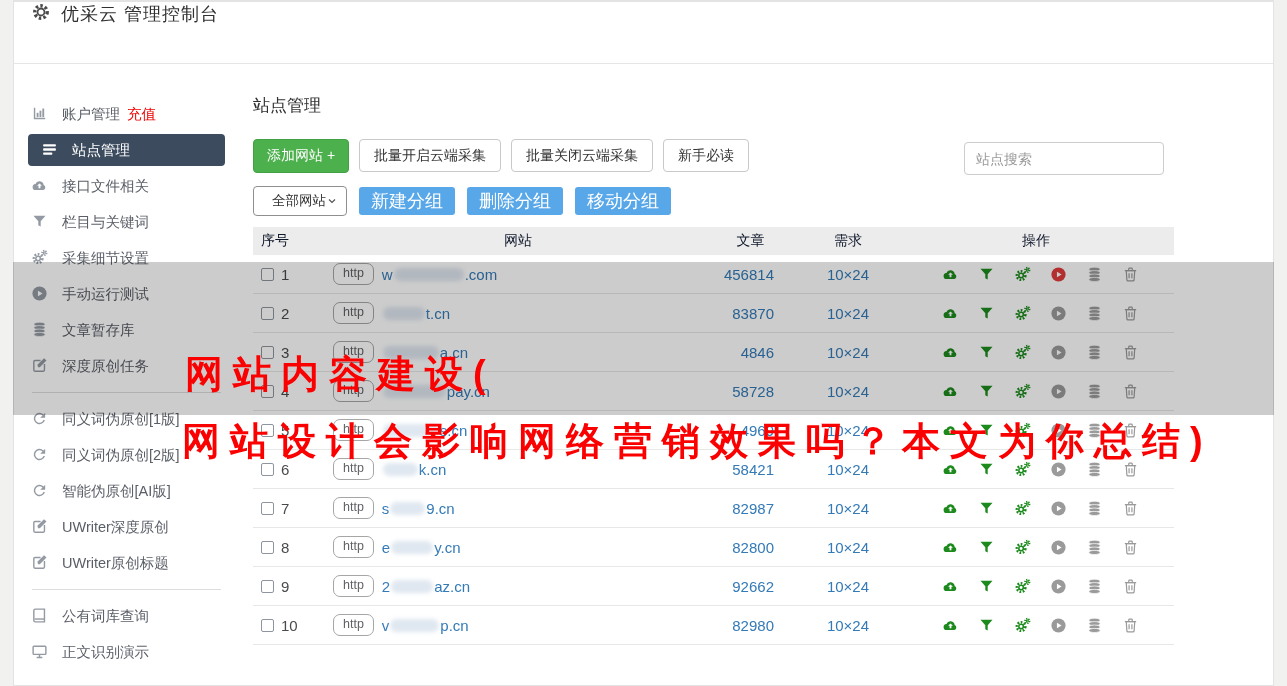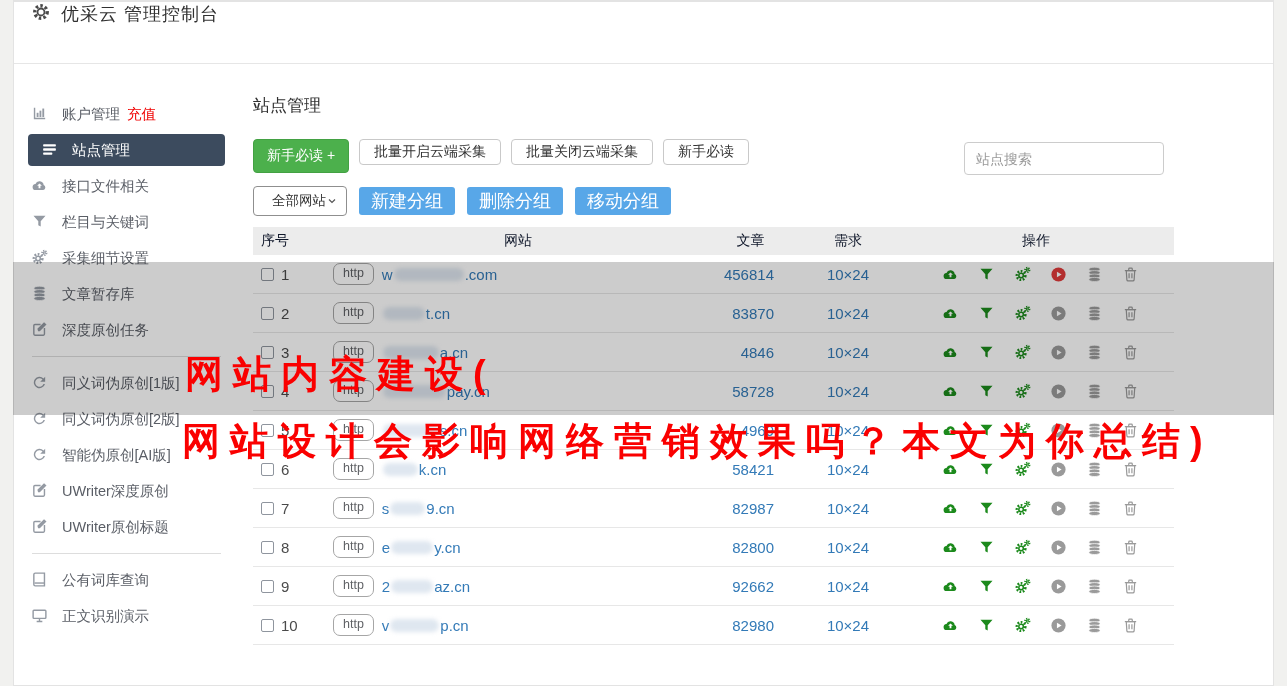--- a/index.html
+++ b/index.html
@@ -26,21 +26,21 @@
   .side-item .extra { color:#f00000; margin-left:7px; }
   .side-item.active { background:#3c4b5e; color:#fff; border-radius:4px; margin:2px 14px; height:32px; padding-left:13px; width:calc(100% - 28px); }
   .side-item.active .icn { color:#fff; }
   .side-div { border:none; border-top:1px solid #ddd; margin:8px 18px; }
   
   .main { flex:1; position:relative; padding:30px 100px 0 14px; }
   .main h2 { font-size:17px; font-weight:500; color:#303030; margin:0 0 22px; }
   .toolbar { display:flex; gap:10px; margin-bottom:13px; }
   .btn { font-family:inherit; font-size:14px; cursor:pointer; }
   .btn.green { background:#4cb04c; border:1px solid #43a143; color:#fff; border-radius:4px; height:34px; padding:0 13px; }
-  .btn.outline { background:#fff; border:1px solid #c9c9c9; color:#333; border-radius:4px; height:26px; padding:0 14px; }
+  .btn.outline { background:#fff; border:1px solid #c9c9c9; color:#333; border-radius:4px; height:33px; padding:0 14px; }
   .groupbar { display:flex; gap:12px; align-items:center; }
   .select { width:94px; height:30px; border:1px solid #8f8f8f; border-radius:4px; display:flex; align-items:center; justify-content:flex-end; padding:0 8px 0 12px; font-size:13.5px; color:#333; cursor:pointer; background:#fff; }
   .select .chev { width:12px; height:12px; color:#555; display:inline-flex; }
   .select .chev svg { width:12px; height:12px; }
   .btn.blue { background:#58a7e8; border:none; color:#fff; border-radius:3px; height:28px; padding:0 12px; font-size:18px; }
   .search { position:absolute; top:78px; right:110px; width:200px; height:33px; border:1px solid #ccc; border-radius:4px; padding:0 11px; font-size:14px; color:#333; font-family:inherit; }
   .search::placeholder { color:#9a9a9a; }
   
   .table { margin-top:11px; }
   .thead { display:flex; background:#ececec; height:28px; align-items:center; font-size:14px; color:#0f172a; }
@@ -135,20 +135,29 @@
                 <circle cx="18.8" cy="5.6" r="3.2" stroke-width="2.4" stroke-dasharray="1.6 1.4"></circle>
                 <circle cx="18.8" cy="5.6" r="1.5" stroke-width="1.5"></circle>
               </g>
             </svg>
           </span>
           <span>采集细节设置</span>
         </div>
         <div class="side-item">
           <span class="icn">
             <svg viewBox="0 0 24 24" xmlns="http://www.w3.org/2000/svg">
+              <circle cx="12" cy="12" r="10" fill="currentColor"></circle>
+              <path fill="#fff" d="M9.8 8l6.6 4-6.6 4z"></path>
+            </svg>
+          </span>
+          <span>手动运行测试</span>
+        </div>
+        <div class="side-item">
+          <span class="icn">
+            <svg viewBox="0 0 24 24" xmlns="http://www.w3.org/2000/svg">
               <g fill="currentColor" stroke="#fff" stroke-width="1">
                 <ellipse cx="12" cy="4.6" rx="8" ry="2.9"></ellipse>
                 <ellipse cx="12" cy="9.4" rx="8" ry="2.9"></ellipse>
                 <ellipse cx="12" cy="14.2" rx="8" ry="2.9"></ellipse>
                 <ellipse cx="12" cy="19" rx="8" ry="2.9"></ellipse>
               </g>
             </svg>
           </span>
           <span>文章暂存库</span>
         </div>
@@ -220,21 +229,21 @@
               <rect x="3" y="4.5" width="18" height="11.5" rx="1.2" fill="none" stroke="currentColor" stroke-width="2"></rect>
               <path stroke="currentColor" stroke-width="2" fill="none" d="M12 16v3.5M8 20.5h8"></path>
             </svg>
           </span>
           <span>正文识别演示</span>
         </div>
       </nav>
     <main class="main">
       <h2>站点管理</h2>
       <div class="toolbar">
-        <button class="btn green">新手必读 +</button>
+        <button class="btn green">添加网站 +</button>
         <button class="btn outline">批量开启云端采集</button>
         <button class="btn outline">批量关闭云端采集</button>
         <button class="btn outline">新手必读</button>
       </div>
       <div class="groupbar">
         <div class="select">
           <span>全部网站</span>
           <span class="chev" id="sel-chev">
               <svg viewBox="0 0 24 24" xmlns="http://www.w3.org/2000/svg">
                 <path fill="none" stroke="currentColor" stroke-width="2.4" d="M6 9l6 6 6-6"></path>

